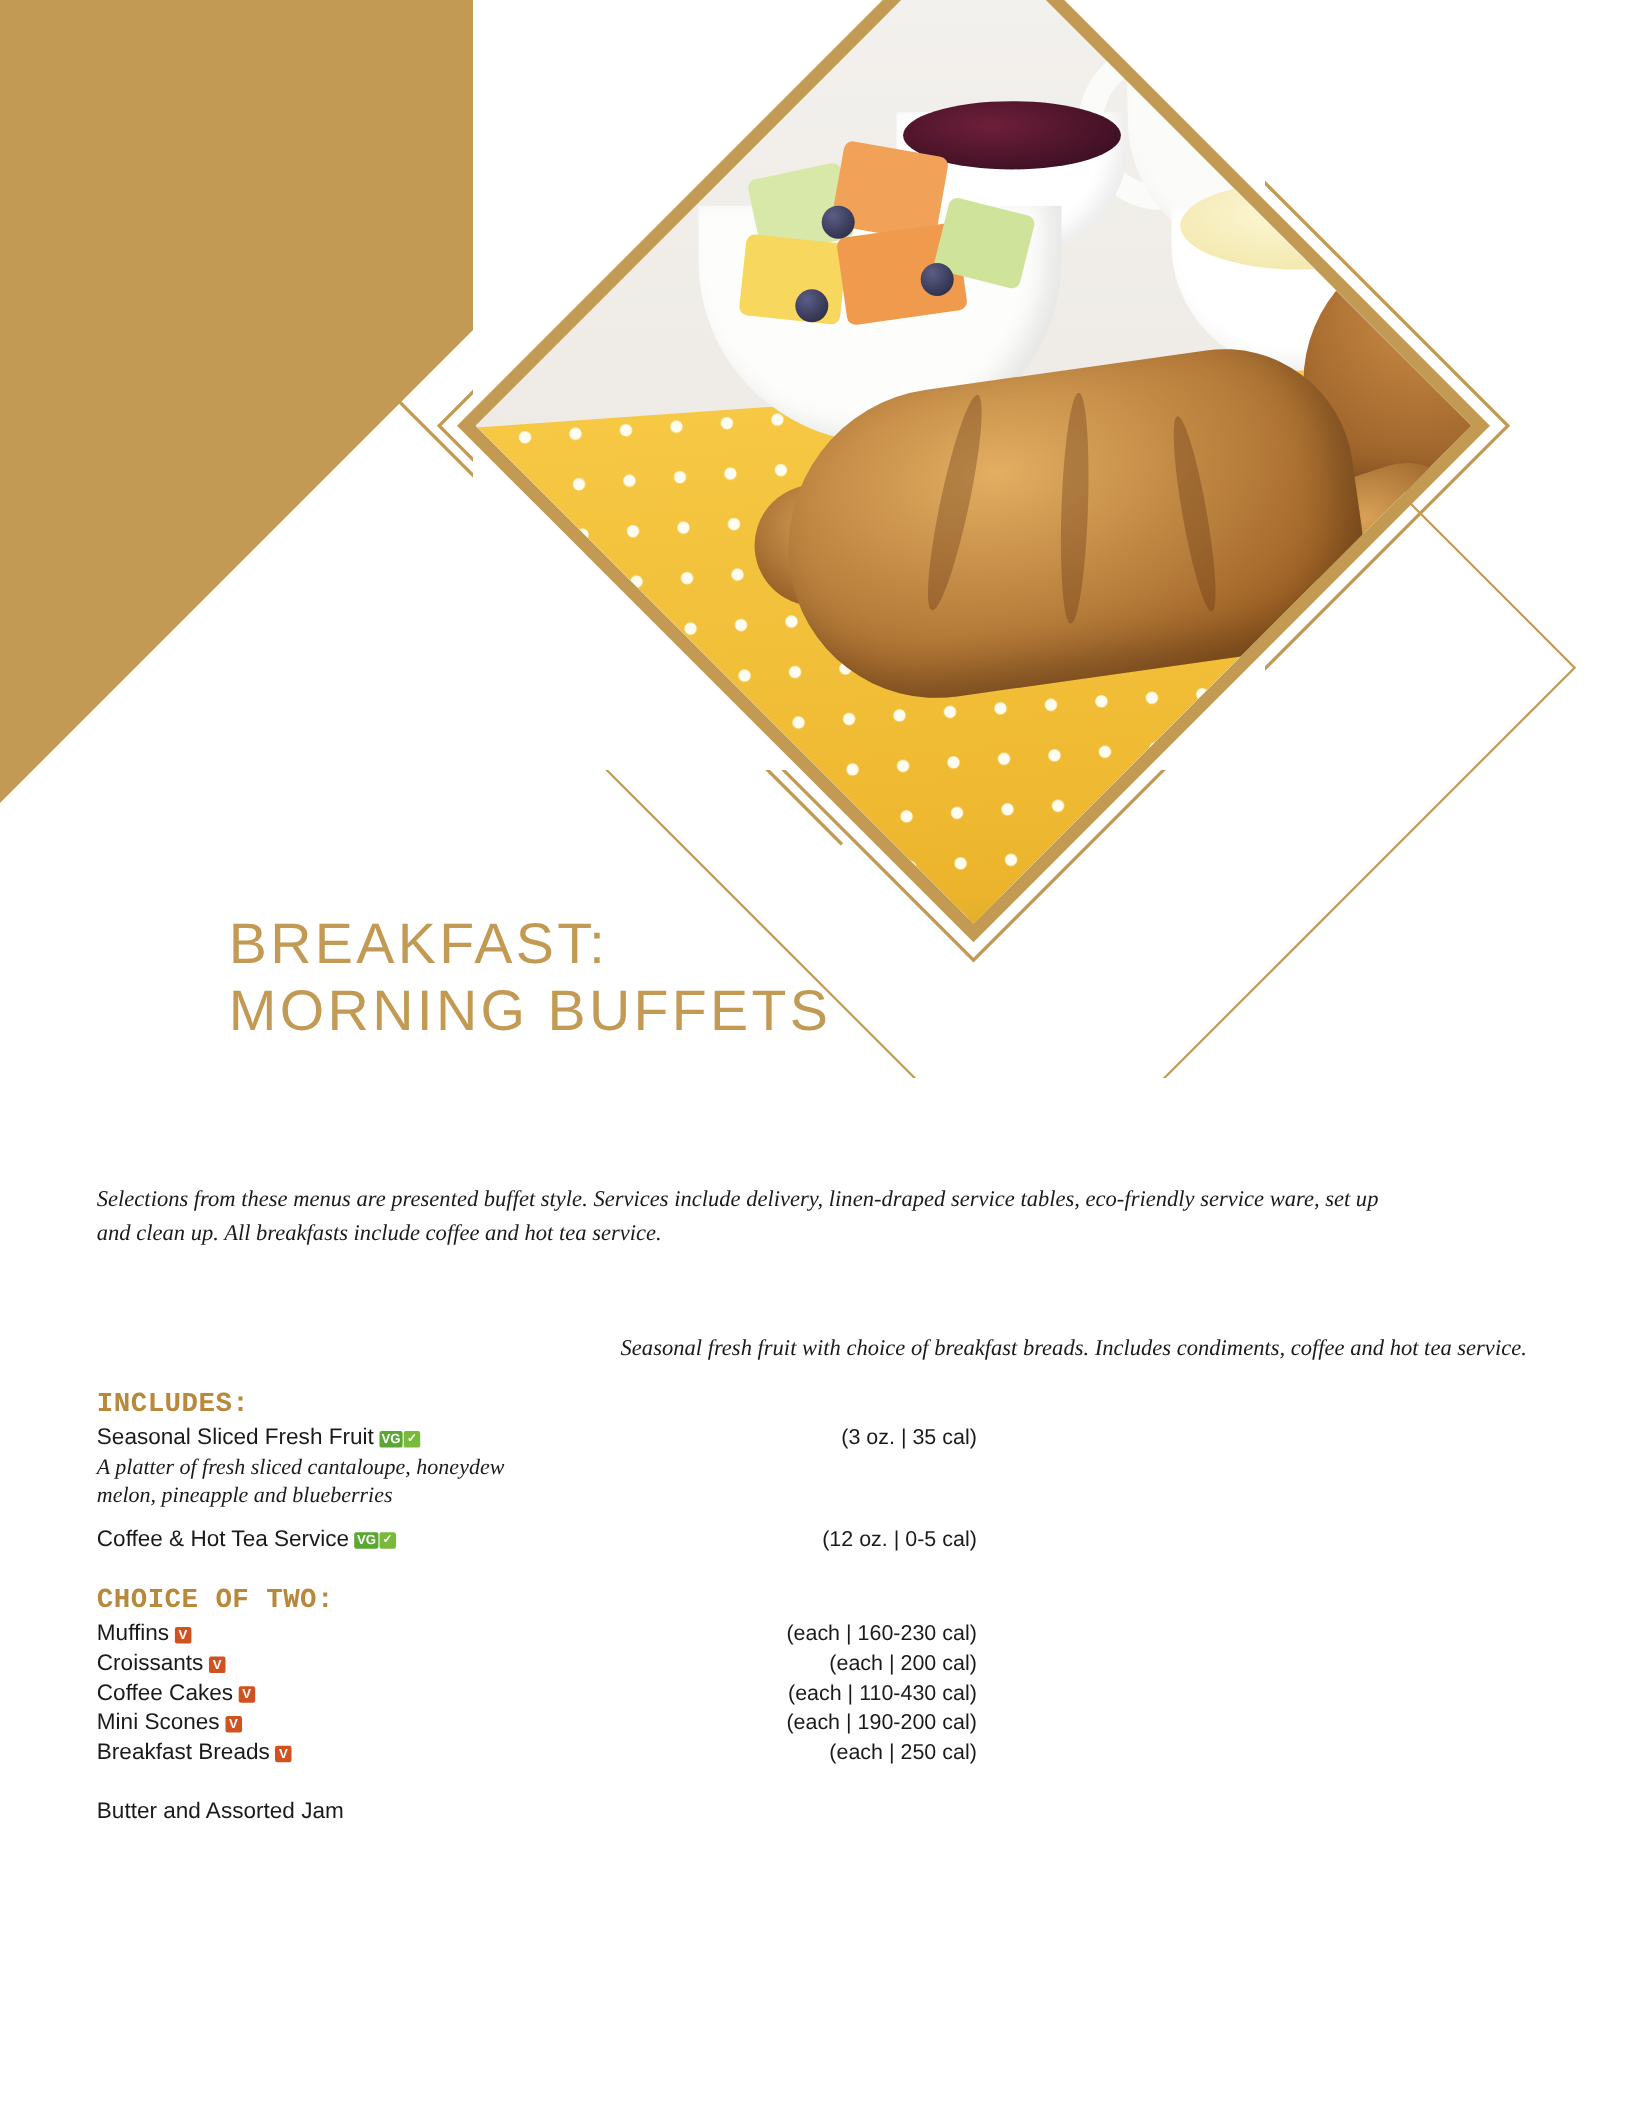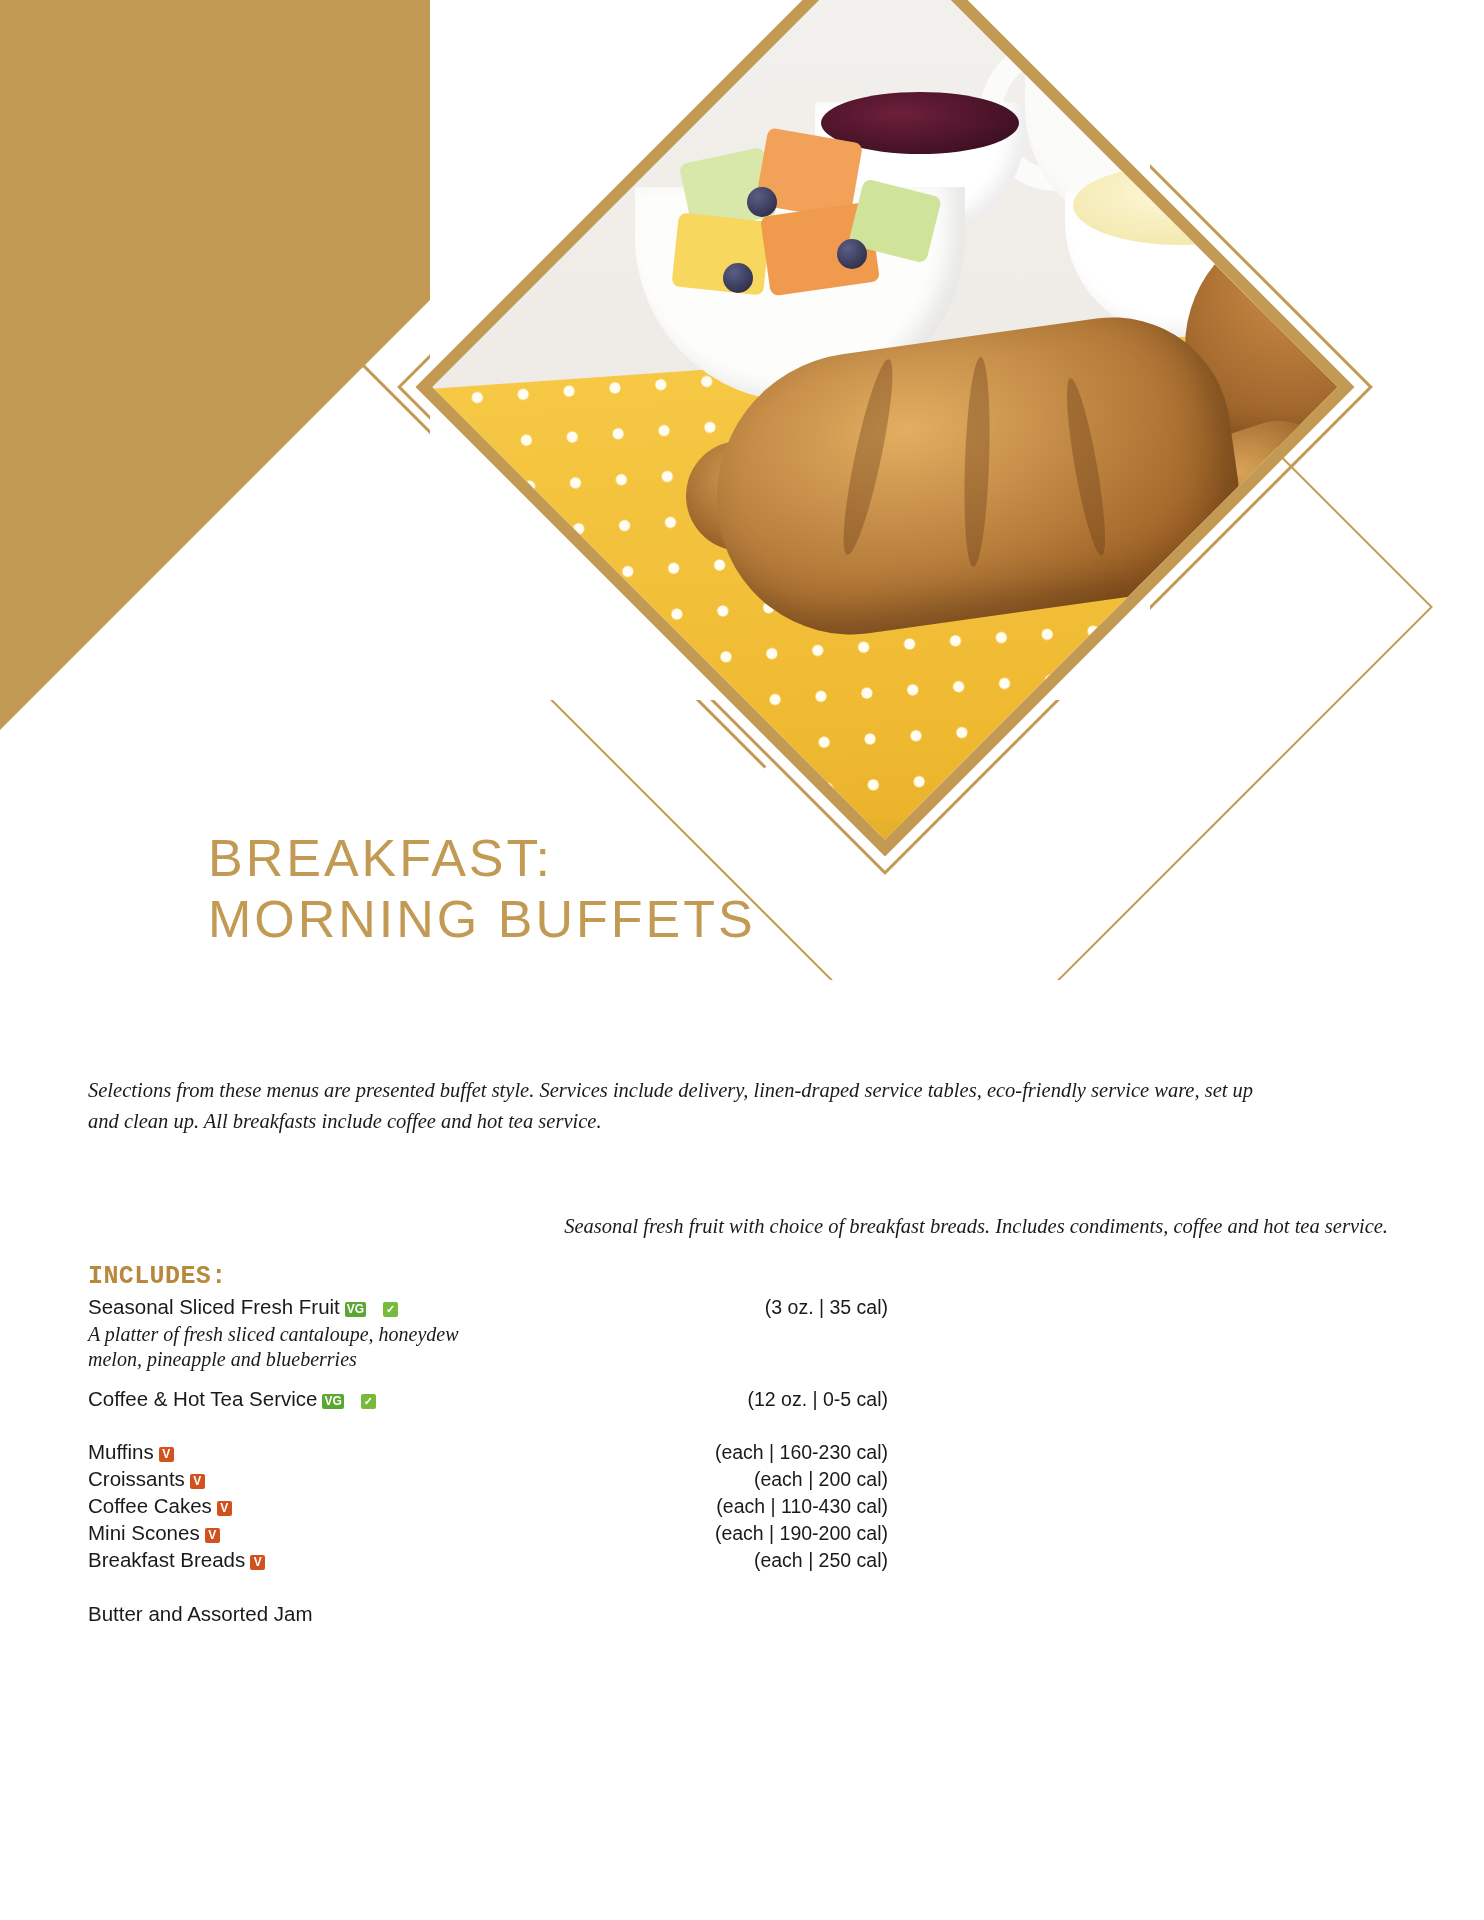--- a/index.html
+++ b/index.html
@@ -348,21 +348,21 @@
     font-family: "Liberation Sans", sans-serif;
     font-size: 20.5px;
     color: #1a1a1a;
     margin-top: 30px;
   }
 
   
   .badges {
     display: inline-flex;
     align-items: center;
-    gap: 17px;
+    gap: 1px;
     margin-left: 5px;
     position: relative;
     top: -1px;
   }
   .badge {
     display: inline-block;
     font-family: "Liberation Sans", sans-serif;
     font-size: 12px;
     font-weight: bold;
     line-height: 15px;
@@ -457,20 +457,21 @@
     <span class="item-name">Coffee &amp; Hot Tea Service</span>
     <span class="badges">
       <span class="badge badge-vg">VG</span>
       <span class="badge badge-leaf">✓</span>
     </span>
     <span class="item-cal">(12 oz. | 0-5 cal)</span>
   </div>
 
   <div class="spacer-md"></div>
 
+  <div class="group-label">CHOICE OF TWO:</div>
 
   <div class="item-row">
     <span class="item-name">Muffins</span>
     <span class="badges">
       <span class="badge badge-v">V</span>
     </span>
     <span class="item-cal">(each | 160-230 cal)</span>
   </div>
 
   <div class="item-row">

